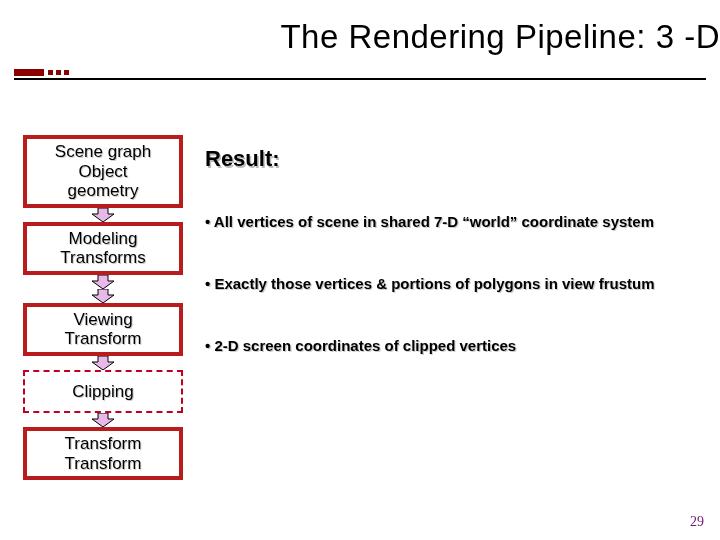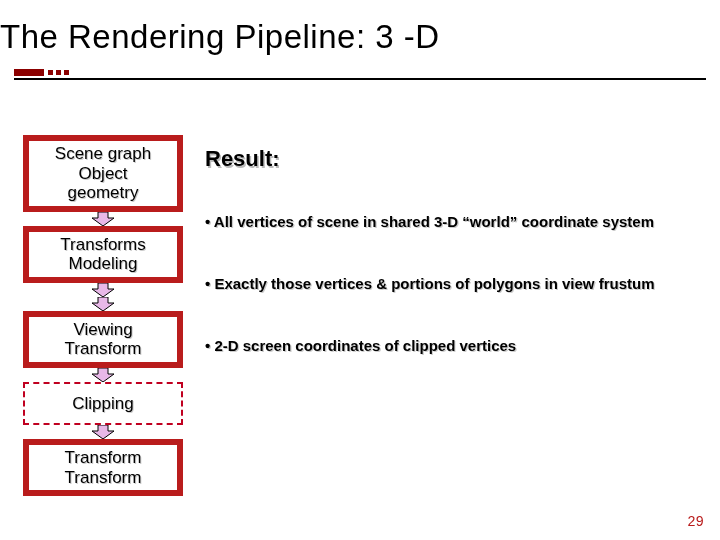--- a/index.html
+++ b/index.html
@@ -31,21 +31,21 @@
     position: absolute;
     top: 52px;
     width: 5px;
     height: 5px;
     background: #8b0000;
   }
   .title {
     font-family: Arial, Helvetica, sans-serif;
     font-size: 33px;
     font-weight: normal;
-    text-align: left;
+    text-align: right;
     margin: 0;
     letter-spacing: 0.5px;
   }
   .title-underline {
     position: absolute;
     left: 14px;
     top: 60px;
     width: 692px;
     height: 2px;
     background: #000;
@@ -53,21 +53,21 @@
 
   .col-left {
     position: absolute;
     left: 18px;
     top: 135px;
     width: 170px;
   }
   .stage {
     box-sizing: border-box;
     width: 160px;
-    border: 6px solid #b91c1c;
+    border: 4px solid #b91c1c;
     background: #fff;
     text-align: center;
     font-size: 17px;
     line-height: 1.15;
     padding: 3px 20px;
     margin: 0 auto;
     text-shadow: 1px 1px 0 #ccc;
   }
   .stage.dashed {
     border-style: dashed;
@@ -105,23 +105,23 @@
     display: flex;
     align-items: center;
     height: 48px;
     margin-top: 14px;
   }
 
   .slide-num {
     position: absolute;
     right: 16px;
     bottom: 10px;
-    font-family: Liberation Mono, monospace;
+    font-family: Liberation Serif, serif;
     font-size: 14px;
-    color: #b91c1c;
+    color: #701a75;
   }
 </style>
 </head>
 <body>
 
 <div class="title-wrap">
   <div class="accent-bar"></div>
   <div class="accent-dot" style="left:48px"></div>
   <div class="accent-dot" style="left:56px"></div>
   <div class="accent-dot" style="left:64px"></div>
@@ -135,22 +135,22 @@
     <div>Scene graph</div>
     <div>Object geometry</div>
   </div>
   <div class="arrow">
     <svg width="26" height="14">
         <polygon points="8,0 18,0 18,6 24,6 13,14 2,6 8,6" fill="#e8b8e8" stroke="#000" stroke-width="1"></polygon>
       </svg>
   </div>
 
   <div class="stage">
+    <div>Modeling</div>
     <div>Transforms</div>
-    <div>Modeling</div>
   </div>
   <div class="arrow">
     <svg width="26" height="14">
         <polygon points="8,0 18,0 18,6 24,6 13,14 2,6 8,6" fill="#e8b8e8" stroke="#000" stroke-width="1"></polygon>
       </svg>
   </div>
 
   <div class="arrow">
     <svg width="26" height="14">
         <polygon points="8,0 18,0 18,6 24,6 13,14 2,6 8,6" fill="#e8b8e8" stroke="#000" stroke-width="1"></polygon>
@@ -178,18 +178,18 @@
 
   <div class="stage">
     <div>Transform</div>
     <div>Transform</div>
   </div>
 
 </div>
 
 <div class="col-right">
   <div class="result-h">Result:</div>
-  <div class="bullet">• All vertices of scene in shared 3-D “world” coordinate system</div>
+  <div class="bullet">• All vertices of scene in shared 7-D “world” coordinate system</div>
   <div class="bullet">• Exactly those vertices &amp; portions of polygons in view frustum</div>
   <div class="bullet">• 2-D screen coordinates of clipped vertices</div>
 </div>
 
 <div class="slide-num">29</div>
 
 </body></html>

